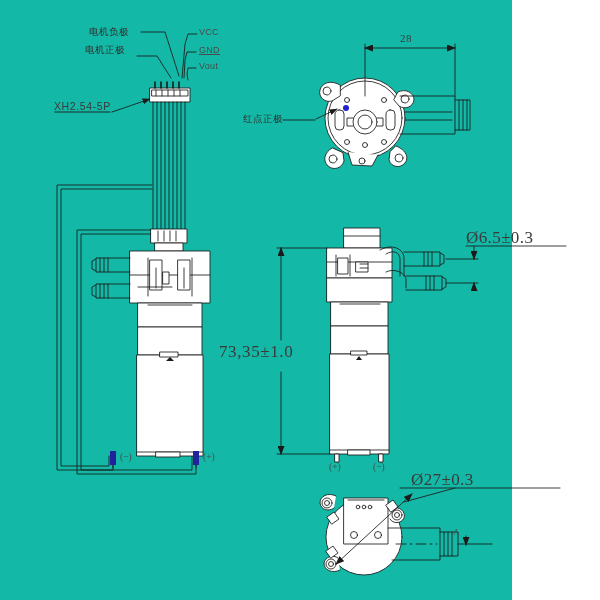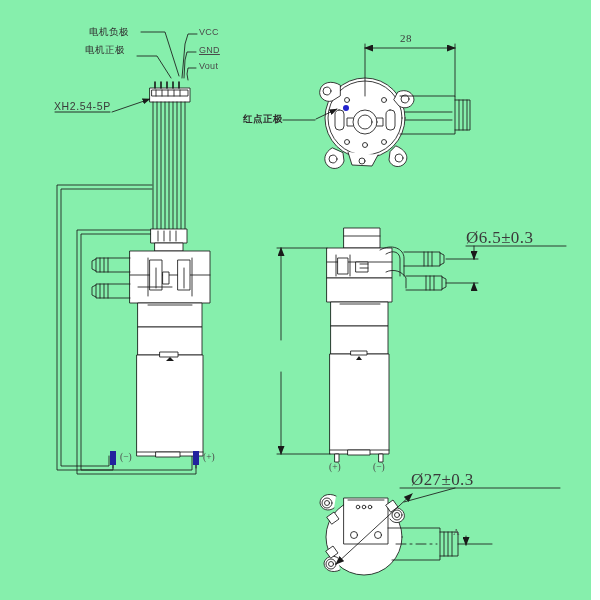--- a/index.html
+++ b/index.html
@@ -8,23 +8,23 @@
     background: #ffffff;
   }
   body {
     width: 600px;
     height: 600px;
     font-family: "Liberation Sans", sans-serif;
     overflow: hidden;
   }
   #sheet {
     position: relative;
-    width: 591px;
+    width: 512px;
     height: 600px;
-    background: #86efac;
+    background: #14b8a6;
   }
   #sheet svg {
     position: absolute;
     top: 0;
     left: 0;
   }
   .lbl {
     position: absolute;
     color: #3a3a3a;
     white-space: nowrap;
@@ -317,26 +317,27 @@
   <div class="lbl pin" style="left:199px; top:27px;">VCC</div>
 
   <div class="lbl pin" style="left:199px; top:45px;text-decoration:underline;">GND</div>
 
   <div class="lbl pin" style="left:199px; top:61px;text-align:right;">Vout</div>
 
   <div class="lbl conn" style="left:54px; top:100px;">XH2.54-5P</div>
 
   <div class="lbl dimtxt dim-28" style="left:400px; top:32px;">28</div>
 
-  <div class="lbl cn" style="left:243px; top:113px;font-weight:bold;">红点正极</div>
+  <div class="lbl cn" style="left:243px; top:113px;">红点正极</div>
 
   <div class="lbl polar" style="left:120px; top:452px;">(−)</div>
 
   <div class="lbl polar" style="left:203px; top:452px;">(+)</div>
 
+  <div class="lbl dimtxt dim-big" style="left:219px; top:342px;">73,35±1.0</div>
 
   <div class="lbl dimtxt dim-med" style="left:466px; top:228px;">Ø6.5±0.3</div>
 
   <div class="lbl polar" style="left:329px; top:462px;">(+)</div>
 
   <div class="lbl polar" style="left:373px; top:462px;">(−)</div>
 
   <div class="lbl dimtxt dim-med" style="left:411px; top:470px;">Ø27±0.3</div>
 
   <div class="lbl amark" style="left:453px; top:527px;">A</div>

